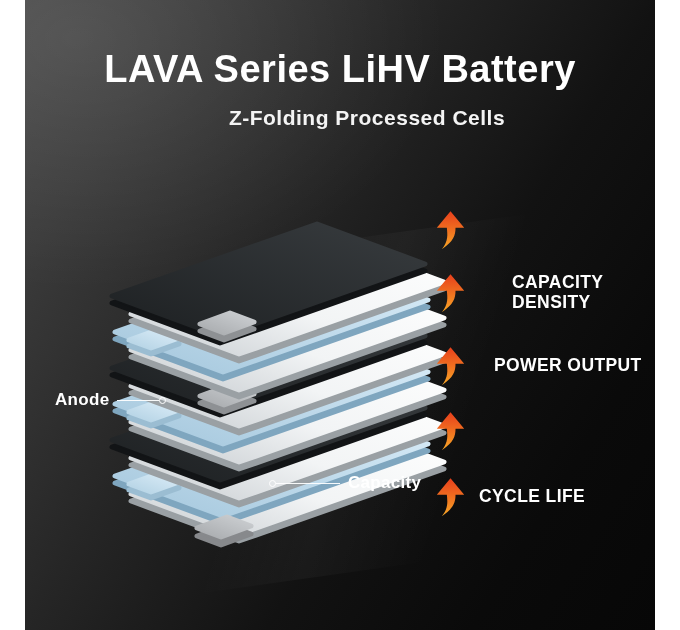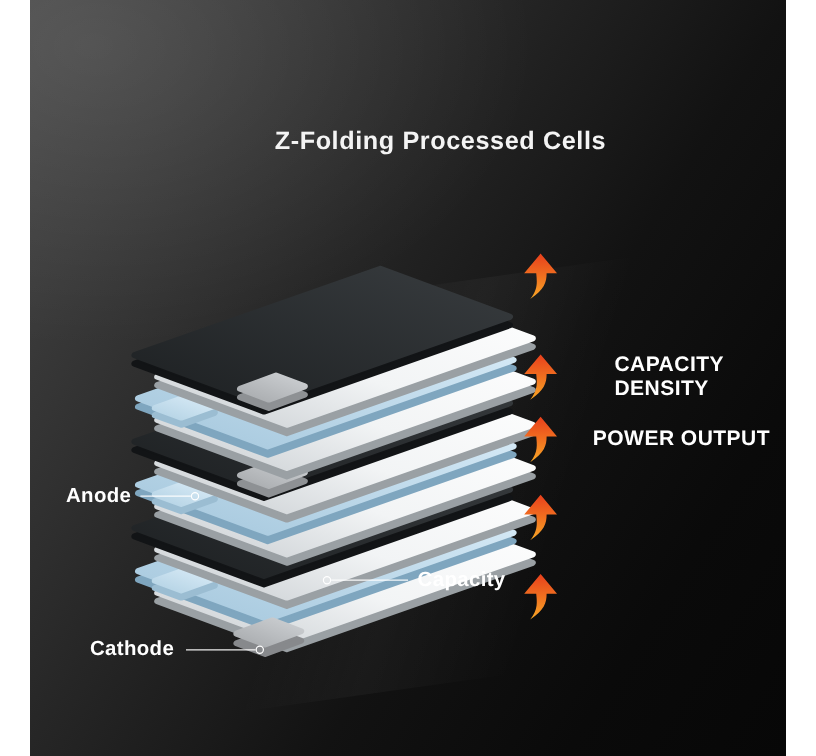--- a/index.html
+++ b/index.html
@@ -29,41 +29,42 @@
   #stack-svg { position:absolute; left:0; top:0; width:630px; height:630px; }
 
   .benefit {
     position:absolute; left:410px; display:flex; align-items:center; gap:13px; height:46px;
   }
   .benefit .arrow { width:31px; height:41px; flex:0 0 auto; }
   .benefit .blabel {
     color:#ffffff; font-size:17.5px; font-weight:700; letter-spacing:0.4px;
     line-height:1.12; width:150px; text-transform:uppercase;
   }
-  .b1 { top:207px; } .b2 { top:291px;gap:46px; } .b3 { top:343px;gap:28px; } .b4 { top:408px; } .b5 { top:474px; }
+  .b1 { top:207px; } .b2 { top:270px;gap:46px; } .b3 { top:343px;gap:28px; } .b4 { top:408px; } .b5 { top:474px; }
 
   .callout { position:absolute; display:flex; align-items:center; }
   .callout .ctext { color:#ffffff; font-size:17px; font-weight:700; letter-spacing:0.3px; }
   .callout .cline { height:0; border-top:1.5px solid rgba(255,255,255,0.92); }
   .callout .cdot  { width:7px; height:7px; border:1.6px solid #ffffff; border-radius:50%;
                     background:transparent; flex:0 0 auto; }
-  .callout-anode     { left:30px;  top:403px; }
+  .callout-anode     { left:30px;  top:390px; }
   .callout-anode .cline { width:42px; margin-left:8px; }
   .callout-separator { left:244px; top:473px; }
   .callout-separator .cline { width:64px; margin-right:8px; }
   .callout-cathode   { left:50px;  top:531px; }
   .callout-cathode .cline { width:58px; margin-left:10px; }
 </style>
 </head>
 <body>
 
 <div class="frame">
   <div class="canvas">
     <div class="streak"></div>
 
+    <div class="title">LAVA Series LiHV Battery</div>
     <div class="subtitle">Z-Folding Processed Cells</div>
 
     <svg id="stack-svg" viewBox="0 0 630 630">
       <defs>
         <linearGradient id="g-sep" x1="1" y1="0" x2="0" y2="1">
           <stop offset="0" stop-color="#ffffff"></stop>
           <stop offset="0.55" stop-color="#f2f4f5"></stop>
           <stop offset="1" stop-color="#c7ccd0"></stop>
         </linearGradient>
         <linearGradient id="g-anode" x1="1" y1="0" x2="0" y2="1">
@@ -167,25 +168,20 @@
     <div class="callout callout-anode">
       <span class="ctext">Anode</span>
       <span class="cline"></span>
       <span class="cdot"></span>
     </div>
     <div class="callout callout-separator">
       <span class="cdot"></span>
       <span class="cline"></span>
       <span class="ctext">Capacity</span>
     </div>
-    <div class="callout callout-cathode">
-      <span class="ctext">Cathode</span>
-      <span class="cline"></span>
-      <span class="cdot"></span>
-    </div>
 
     <div class="benefit b1">
       <svg class="arrow" viewBox="0 0 34 44">
         <path fill="url(#g-arrow)" d="M17 1 L32 19 L22.5 19 C22.5 27 20.5 34 7.5 42.5 C15 33.5 13.6 26 13 19 L2 19 Z"></path>
       </svg>
     </div>
     <div class="benefit b2">
       <svg class="arrow" viewBox="0 0 34 44">
         <path fill="url(#g-arrow)" d="M17 1 L32 19 L22.5 19 C22.5 27 20.5 34 7.5 42.5 C15 33.5 13.6 26 13 19 L2 19 Z"></path>
       </svg>
@@ -199,15 +195,16 @@
     </div>
     <div class="benefit b4">
       <svg class="arrow" viewBox="0 0 34 44">
         <path fill="url(#g-arrow)" d="M17 1 L32 19 L22.5 19 C22.5 27 20.5 34 7.5 42.5 C15 33.5 13.6 26 13 19 L2 19 Z"></path>
       </svg>
     </div>
     <div class="benefit b5">
       <svg class="arrow" viewBox="0 0 34 44">
         <path fill="url(#g-arrow)" d="M17 1 L32 19 L22.5 19 C22.5 27 20.5 34 7.5 42.5 C15 33.5 13.6 26 13 19 L2 19 Z"></path>
       </svg>
+      <div class="blabel">Cycle Life</div>
     </div>
   </div>
 </div>
 
 </body></html>

